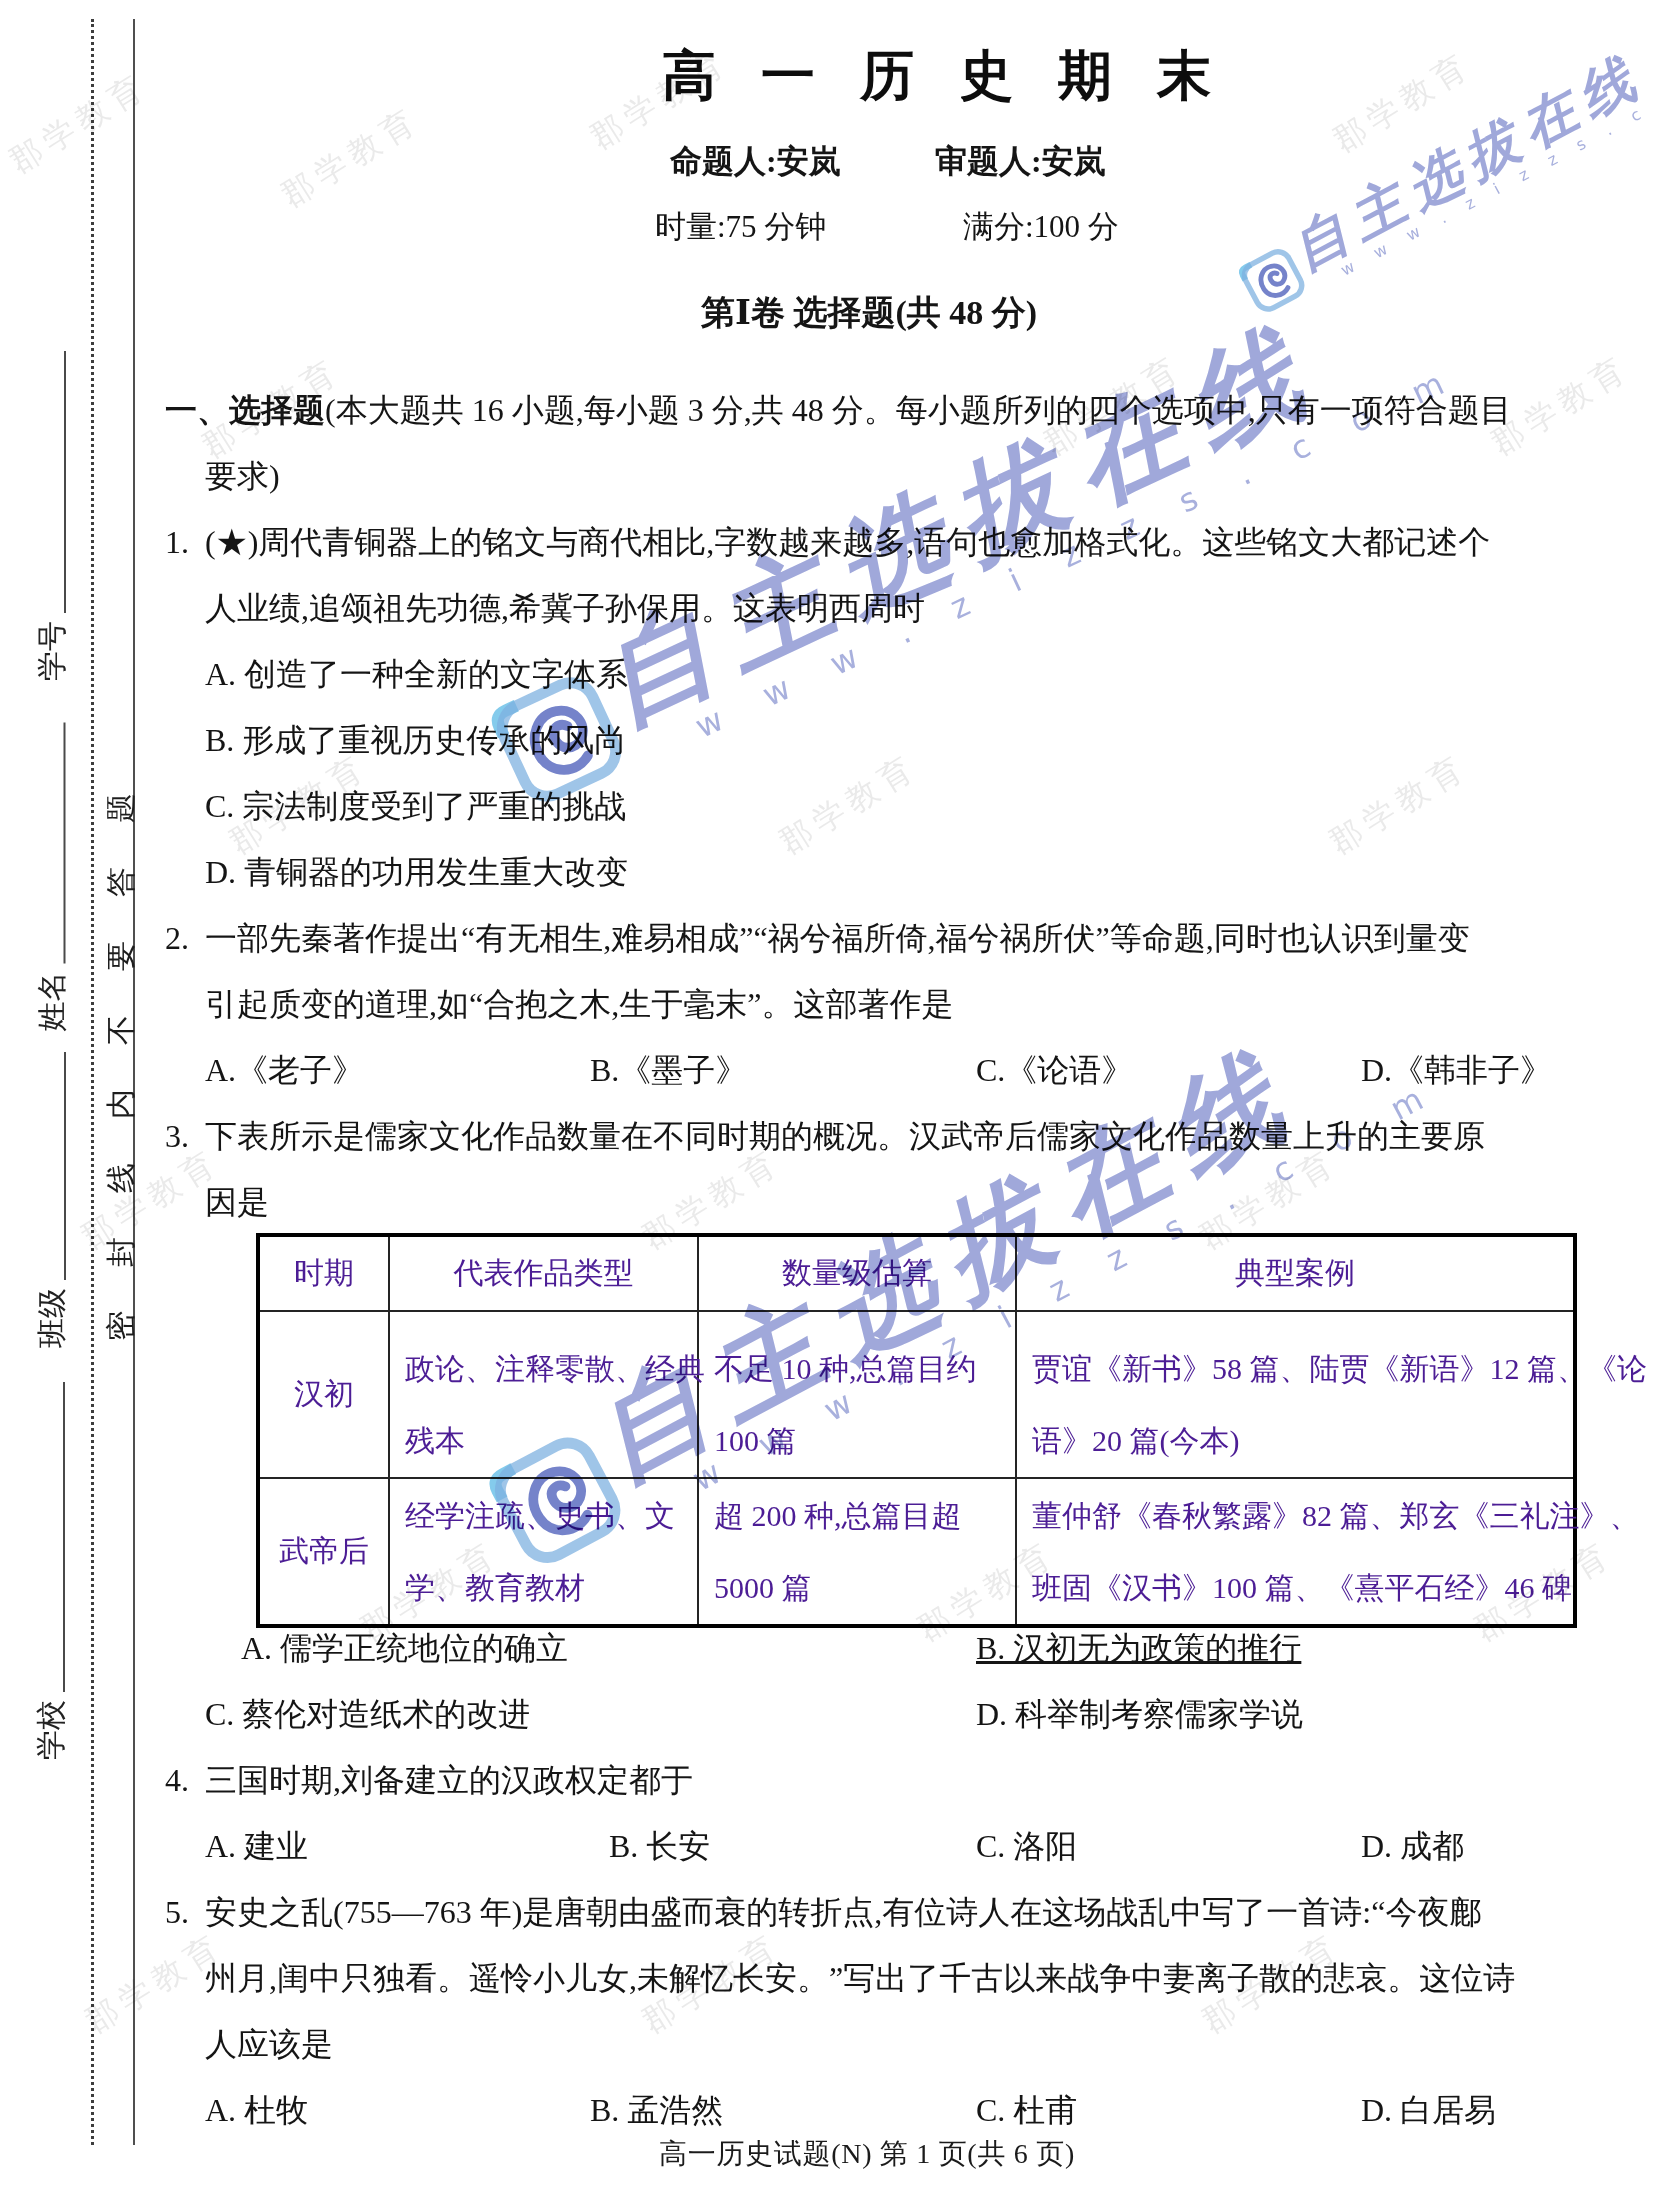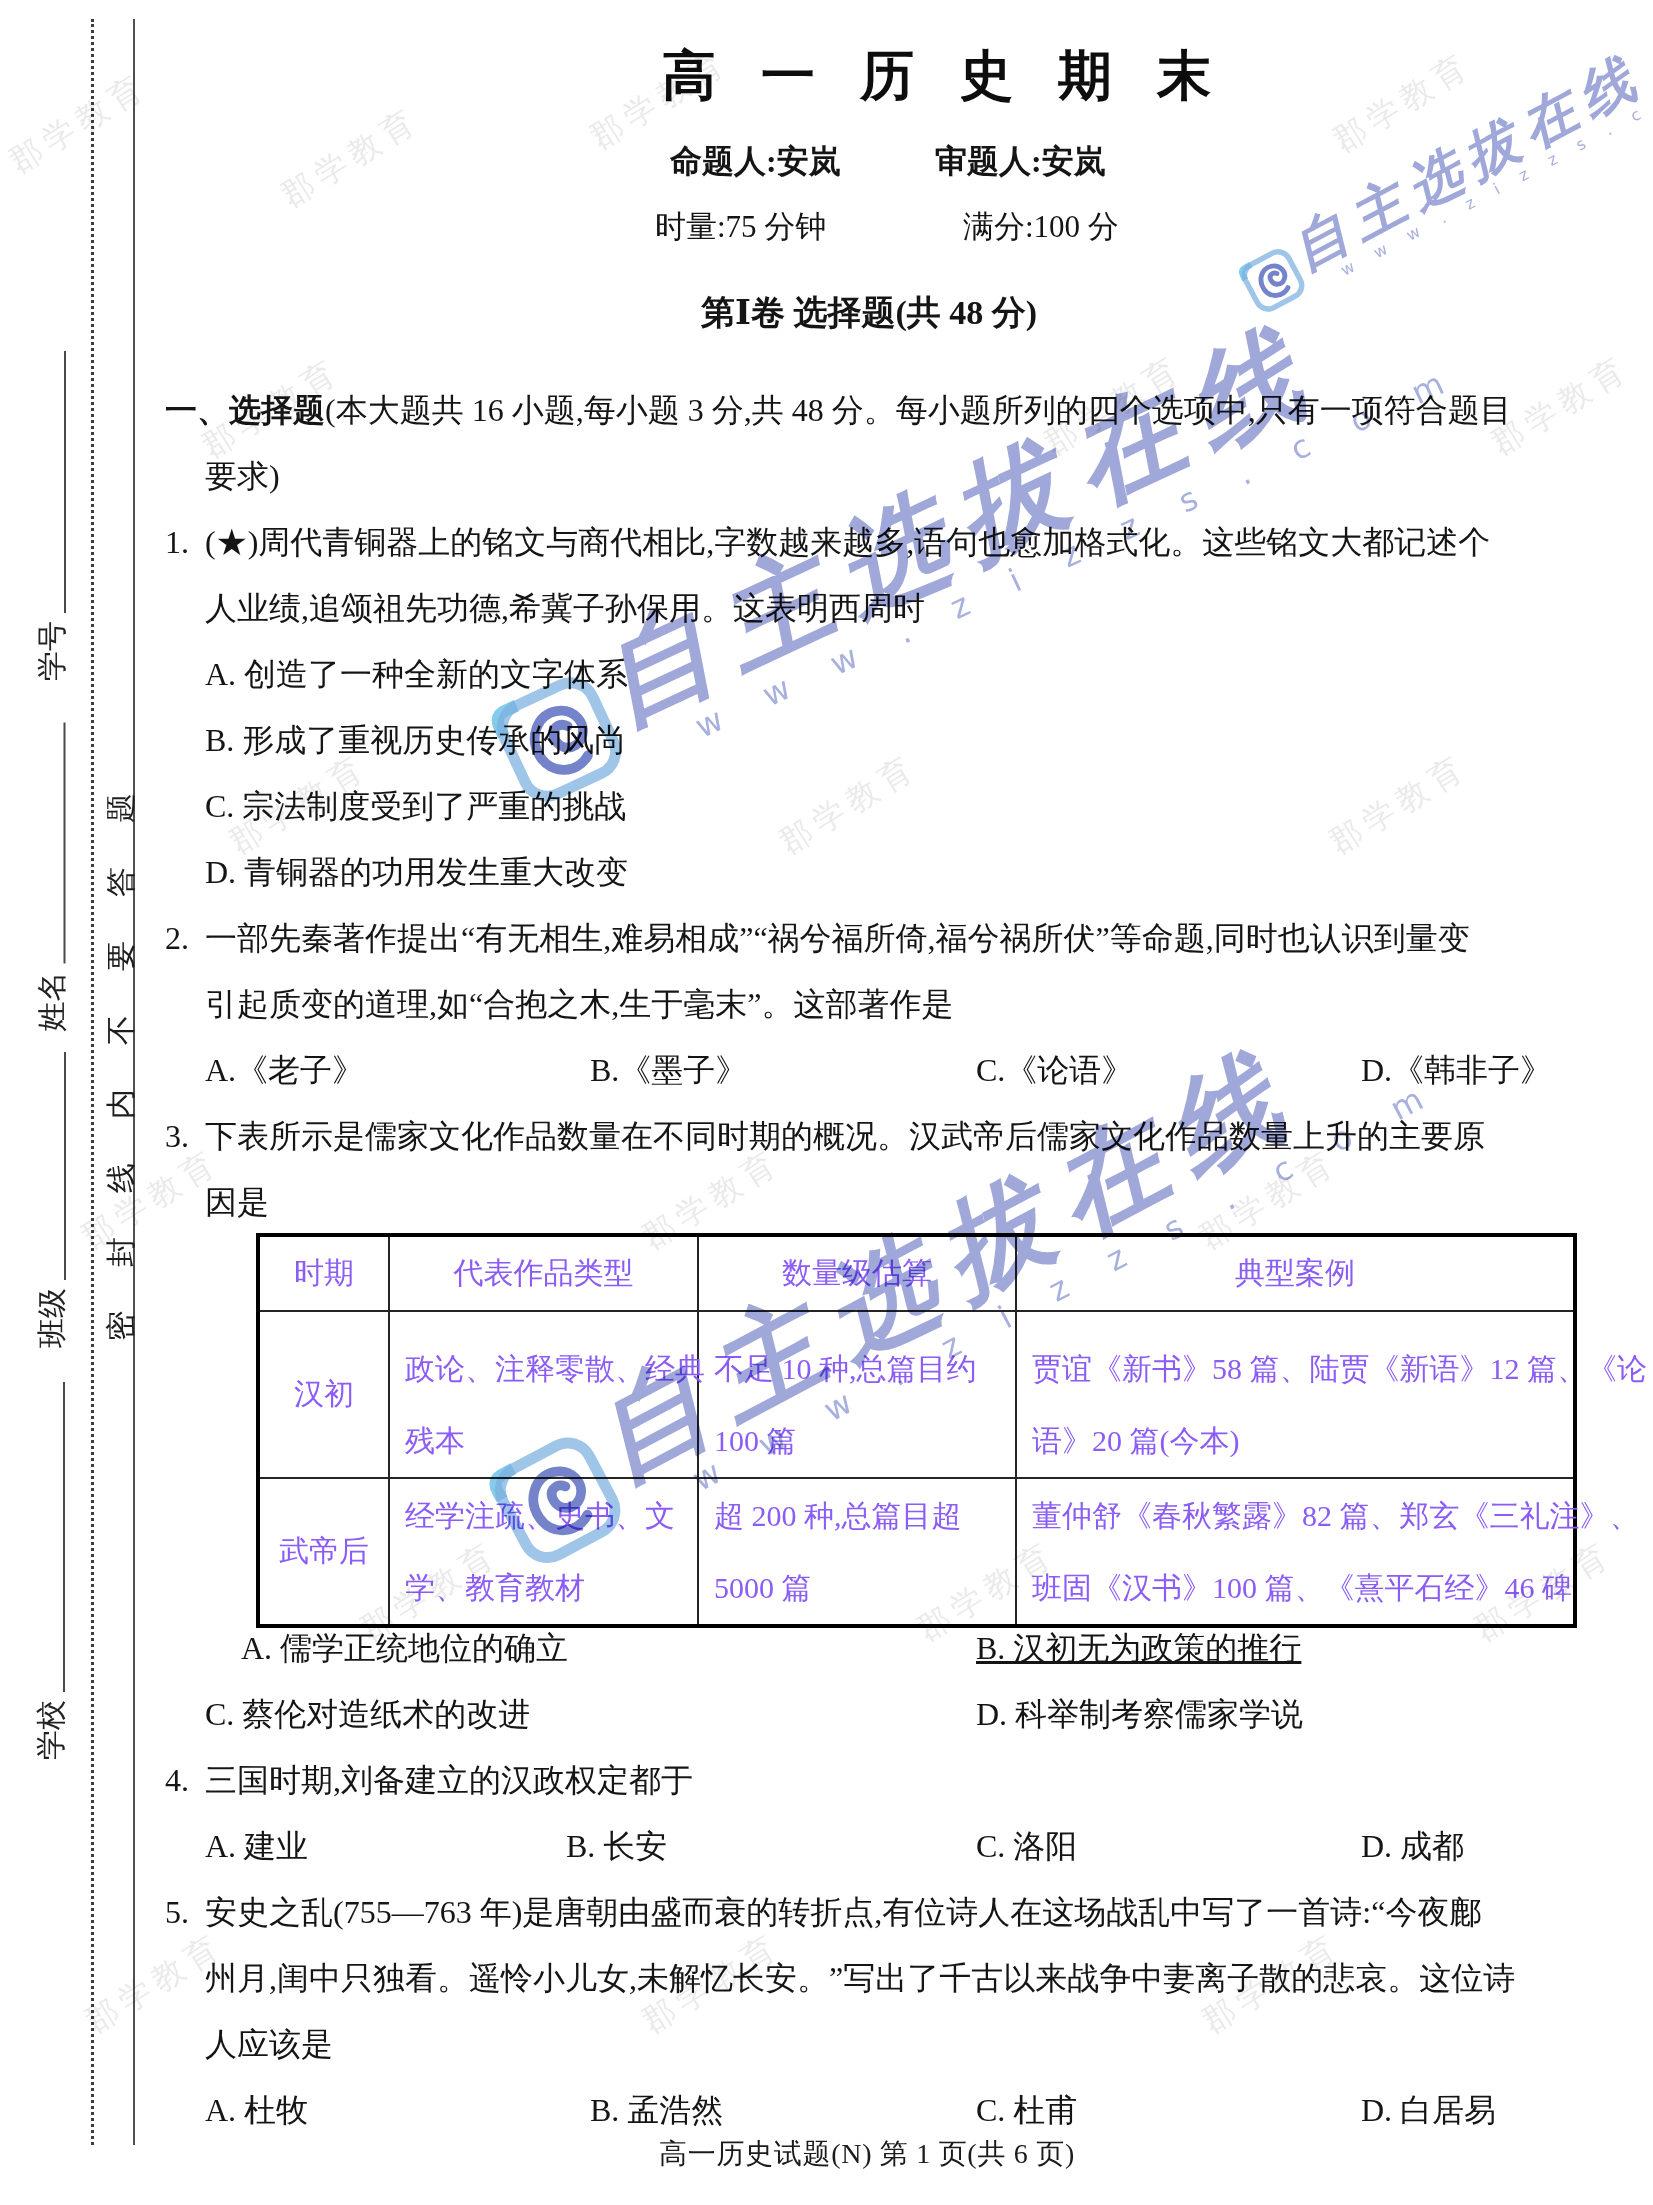--- a/index.html
+++ b/index.html
@@ -35,21 +35,21 @@
   .main{position:absolute;left:165px;top:377px;width:1327px;}
   .line{height:66px;line-height:66px;font-size:32px;white-space:nowrap;position:relative;}
   .line .bold{font-weight:bold;}
   .qnum{display:inline-block;width:40px;}
   .indent{padding-left:40px;}
   .opt{position:absolute;top:0;}
   .table-spacer{height:380px;}
   
   .t3{
     position:absolute;left:256px;top:1233px;width:1317px;
-    border-collapse:collapse;table-layout:fixed;font-size:30px;color:#8b5cf6;
+    border-collapse:collapse;table-layout:fixed;font-size:30px;color:#4c1d95;
   }
   .t3 th,.t3 td{border:2.1px solid #242424;padding:0;vertical-align:middle;font-weight:normal;}
   .t3{border:4.1px solid #000;}
   .t3 .hrow{height:76px;}
   .t3 .r1{height:146px;}
   .t3 .r2{height:131px;}
   .t3 th{text-align:center;}
   .t3 .period{text-align:center;}
   .t3 .cellpad{padding-left:15px;padding-right:6.9px;text-align:left;}
   .t3 .cl{height:72px;line-height:72px;white-space:nowrap;overflow:visible;}
@@ -145,21 +145,21 @@
           </div>
           <div class="line">
             <span class="opt" style="left: 40px;">C. 蔡伦对造纸术的改进</span>
             <span class="opt" style="left: 811px;">D. 科举制考察儒家学说</span>
           </div>
         </div>
         <div class="question">
           <div class="line"><span class="qnum">4.</span><span>三国时期,刘备建立的汉政权定都于</span></div>
           <div class="line">
             <span class="opt" style="left: 40px;">A. 建业</span>
-            <span class="opt" style="left: 401px;">B. 长安</span>
+            <span class="opt" style="left: 444px;">B. 长安</span>
             <span class="opt" style="left: 811px;">C. 洛阳</span>
             <span class="opt" style="left: 1196px;">D. 成都</span>
           </div>
         </div>
         <div class="question">
           <div class="line"><span class="qnum">5.</span><span>安史之乱(755—763 年)是唐朝由盛而衰的转折点,有位诗人在这场战乱中写了一首诗:“今夜鄜</span></div>
           <div class="line indent">州月,闺中只独看。遥怜小儿女,未解忆长安。”写出了千古以来战争中妻离子散的悲哀。这位诗</div>
           <div class="line indent">人应该是</div>
           <div class="line">
             <span class="opt" style="left: 40px;">A. 杜牧</span>

